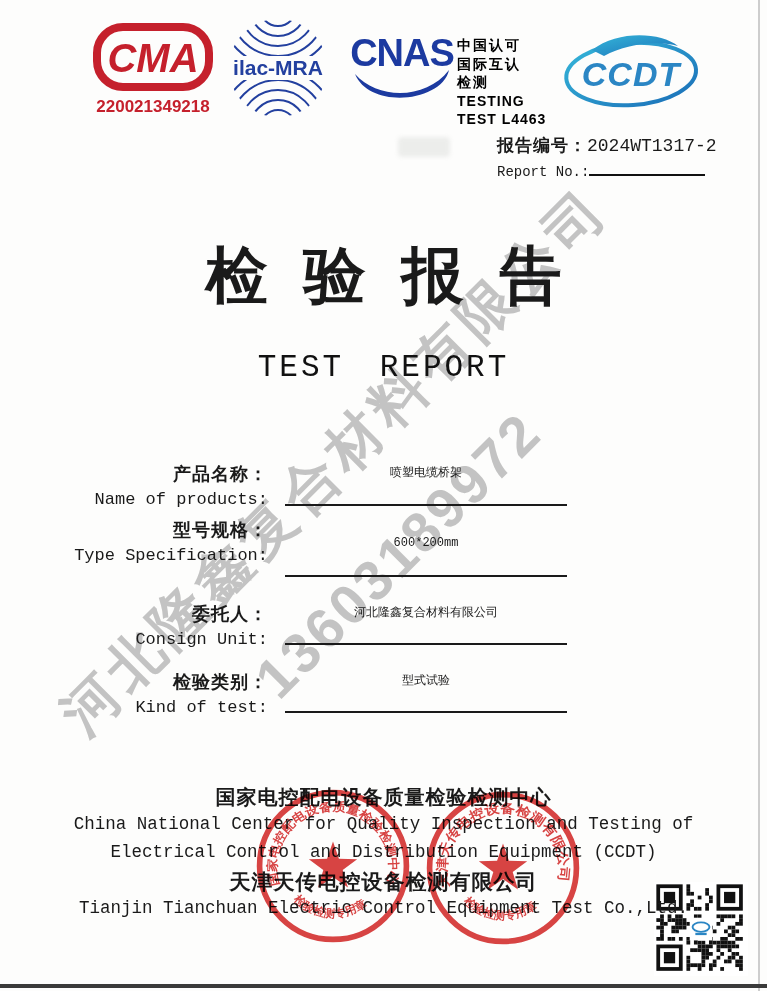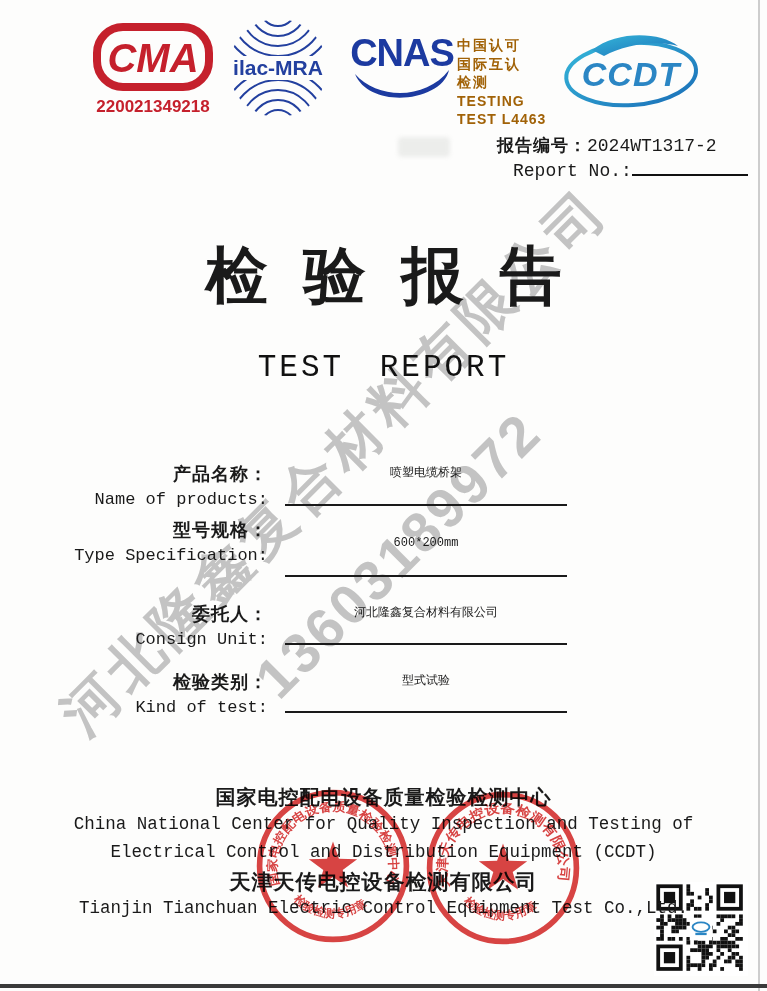--- a/index.html
+++ b/index.html
@@ -17,29 +17,29 @@
     font-weight:bold;z-index:1;pointer-events:none;
   }
   .wm1{left:335px;top:462px;font-size:56px;letter-spacing:6px;
        transform:translate(-50%,-50%) rotate(-45deg);}
   .wm2{left:398px;top:555px;font-size:56px;letter-spacing:3px;
        transform:translate(-50%,-50%) rotate(-45deg);}
 
   .content{position:relative;z-index:2;}
 
   
-  .accred-text{left:457px;top:36px;color:#a16207;font-weight:bold;
+  .accred-text{left:457px;top:36px;color:#000000;font-weight:bold;
     font-size:14px;line-height:18.5px;letter-spacing:2px;}
   .accred-text .en{letter-spacing:1px;}
 
   
   .repno-line1{left:497px;top:134px;font-size:17px;}
   .repno-label{font-weight:bold;letter-spacing:1px;text-align:right;}
   .repno-value{font-size:18px;}
-  .repno-line2{left:497px;top:159px;font-size:18px;margin-left:16px;}
+  .repno-line2{left:497px;top:159px;font-size:14px;}
   .repno-underline{display:inline-block;width:116px;height:15px;
     border-bottom:2px solid #111;}
   .smudge{left:398px;top:137px;width:52px;height:20px;background:#8a918a;
     opacity:.14;border-radius:4px;filter:blur(2px);}
 
   
   .title-zh{left:0;top:234px;width:767px;text-align:center;font-size:62px;
     font-weight:bold;letter-spacing:36px;padding-left:36px;box-sizing:border-box;}
   .title-en{left:0;top:350px;width:767px;text-align:center;font-size:31px;
     letter-spacing:3px;word-spacing:14px;color:#111;}

